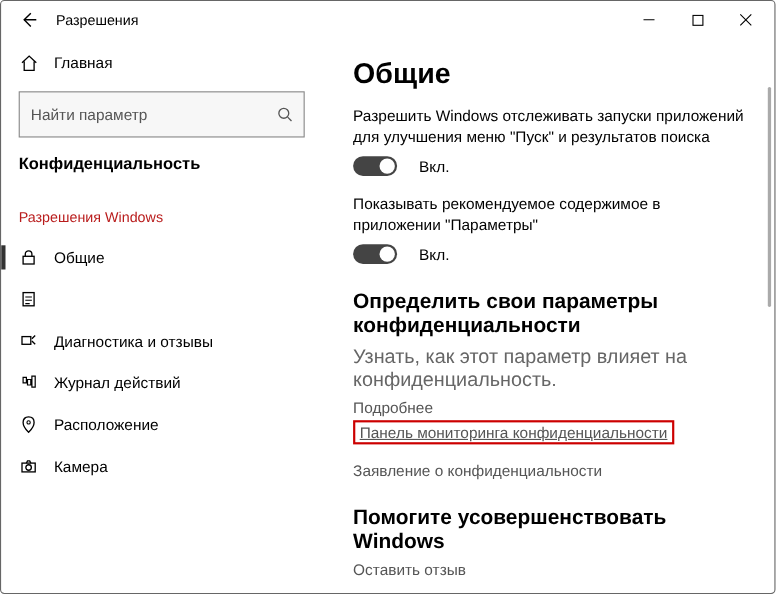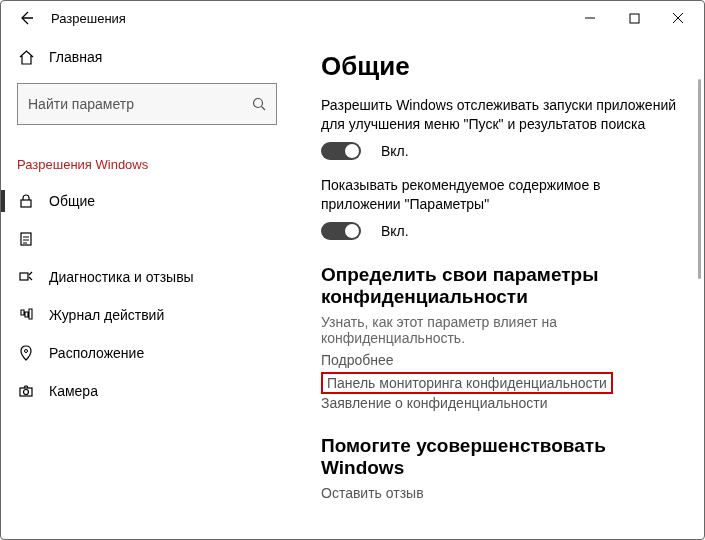--- a/index.html
+++ b/index.html
@@ -90,34 +90,34 @@
   }
   .content h1 {
     font-weight: 600; font-size: 26px;
     margin: 6px 0 14px 0;
   }
   .content h2 {
     font-weight: 600; font-size: 19px;
     margin: 24px 0 6px 0;
   }
   .desc { font-size: 14px; margin-bottom: 8px; line-height: 1.35; }
-  .subdesc { color: #666; font-size: 14px; margin-bottom: 6px; }
+  .subdesc { color: #666; font-size: 18px; margin-bottom: 6px; }
   .toggle-row { display: flex; align-items: center; gap: 20px; margin-bottom: 16px; }
   .toggle {
     width: 40px; height: 18px; border-radius: 9px;
     background: #444; position: relative;
   }
   .toggle::after {
     content: ""; position: absolute; right: 2px; top: 2px;
     width: 14px; height: 14px; border-radius: 50%; background: #fff;
   }
   .link { color: #555; font-size: 14px; margin-bottom: 4px; }
   .link.boxed {
     display: inline-block; border: 2px solid #c00;
-    padding: 1px 4px; margin-bottom: 1px;
+    padding: 1px 4px; margin-bottom: 16px; text-decoration: underline;
   }
   .scrollbar {
     position: absolute; right: 3px; top: 44px;
     width: 3px; height: 200px;
     background: #aaa; border-radius: 2px;
   }
   svg { display: block; }
 </style>
 </head>
 <body>
@@ -163,20 +163,21 @@
     <div class="searchbox">
       <input type="text" placeholder="Найти параметр" style="">
       <span class="icon">
         <svg width="15" height="15" viewBox="0 0 15 15">
             <circle cx="6" cy="6" r="4.5" stroke="#555" stroke-width="1.2" fill="none"></circle>
             <path d="M9.5 9.5 L13 13" stroke="#555" stroke-width="1.2"></path>
           </svg>
       </span>
     </div>
 
+    <div class="section-label">Конфиденциальность</div>
 
     <div class="group-label">Разрешения Windows</div>
 
     <div class="nav-item active">
       <span class="icon">
         <svg width="16" height="16" viewBox="0 0 16 16">
             <rect x="3" y="7" width="10" height="7" stroke="#000" stroke-width="1.2" fill="none"></rect>
             <path d="M5 7 V5 a3 3 0 0 1 6 0 V7" stroke="#000" stroke-width="1.2" fill="none"></path>
           </svg>
       </span>

